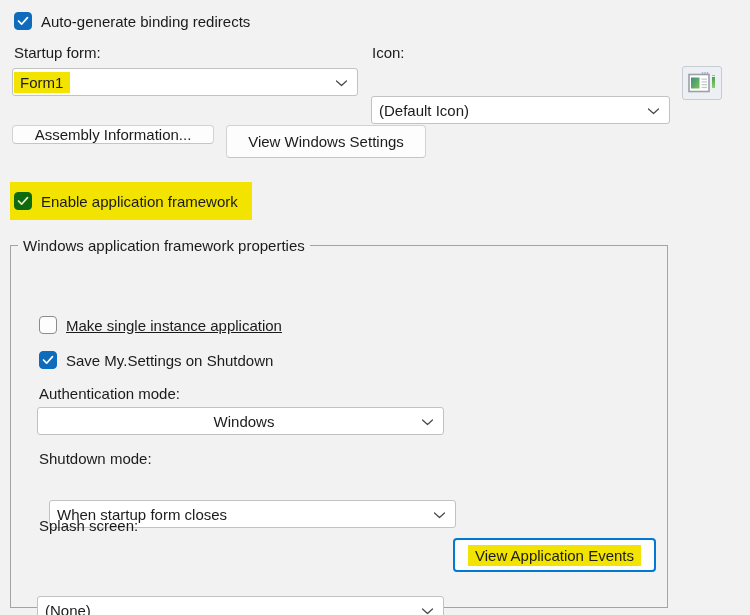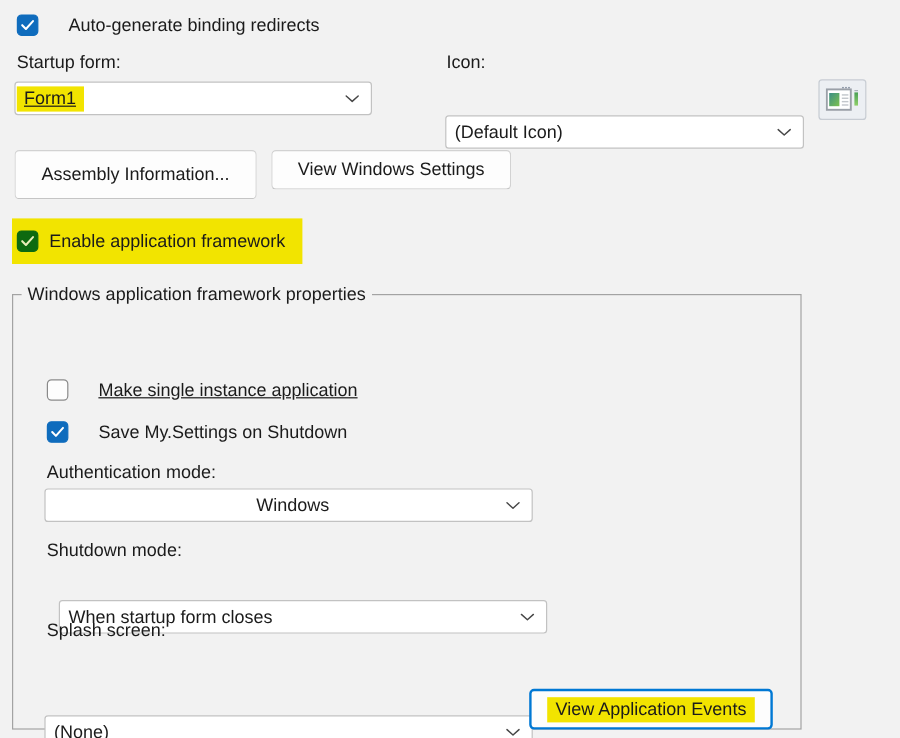--- a/index.html
+++ b/index.html
@@ -8,21 +8,21 @@
     position:relative;
     background:#f2f2f2;
     font-family:"Liberation Sans", sans-serif;
     font-size:15px;
     color:#1b1b1b;
     overflow:hidden;
   }
   .abs { position:absolute; }
 
   
-  .chk-row { display:flex; align-items:center; gap:25px; }
+  .chk-row { display:flex; align-items:center; gap:9px; }
   .chk {
     width:18px; height:18px; border-radius:4px; flex:0 0 18px;
     display:flex; align-items:center; justify-content:center;
   }
   .chk.checked { background:#0f6cbd; border:1px solid #0f6cbd; }
   .chk.unchecked { background:#fdfdfd; border:1px solid #8a8a8a; }
   .chk.checked-green { background:#0e6a10; border:1px solid #0e6a10; }
   .chk svg { display:block; }
 
   
@@ -94,21 +94,21 @@
 <div class="abs chk-row" style="left:14px; top:12px;">
   <span class="chk checked">
     <svg width="12" height="10" viewBox="0 0 12 10">
         <path d="M1.5 5 L4.6 8.2 L10.5 1.6" stroke="#ffffff" stroke-width="1.7" fill="none" stroke-linecap="round" stroke-linejoin="round"></path>
       </svg>
   </span>
   <span class="field-label">Auto-generate binding redirects</span>
 </div>
 
 <div class="abs field-label" style="left:14px; top:44px;">Startup form:</div>
-<div class="abs combo" style="left:12px; top:68px; width:298px;text-decoration:underline;">
+<div class="abs combo" style="left:12px; top:68px; width:346px;">
   <span class="hl-band"></span>
   <span class="value">Form1</span>
   <span class="chevron">
     <svg width="13" height="8" viewBox="0 0 13 8">
         <path d="M1.5 1.5 L6.5 6 L11.5 1.5" stroke="#474747" stroke-width="1.2" fill="none" stroke-linecap="round" stroke-linejoin="round"></path>
       </svg>
   </span>
 </div>
 
 <div class="abs field-label" style="left:372px; top:44px;">Icon:</div>
@@ -139,21 +139,21 @@
     <rect x="3" y="5.5" width="8.5" height="11" fill="url(#gpane)"></rect>
     <rect x="13.5" y="6.5" width="5.5" height="1.2" fill="#c3c7cc"></rect>
     <rect x="13.5" y="9.3" width="5.5" height="1.2" fill="#c3c7cc"></rect>
     <rect x="13.5" y="12.1" width="5.5" height="1.2" fill="#c3c7cc"></rect>
     <rect x="13.5" y="14.9" width="5.5" height="1.2" fill="#c3c7cc"></rect>
     <rect x="24" y="3" width="3" height="1" fill="#aab0b8"></rect>
     <rect x="24" y="5" width="3" height="11" fill="url(#gbar)"></rect>
   </svg>
 </div>
 
-<button class="abs btn" style="left:12px; top:125px; width:202px; height:41px;">Assembly Information...</button>
+<button class="abs btn" style="left:12px; top:125px; width:202px; height:19px;">Assembly Information...</button>
 <button class="abs btn" style="left:226px; top:125px; width:200px; height:33px;">View Windows Settings</button>
 
 <div class="abs hl-row" style="left:10px; top:182px;">
   <span class="chk checked-green">
     <svg width="12" height="10" viewBox="0 0 12 10">
         <path d="M1.5 5 L4.6 8.2 L10.5 1.6" stroke="#e9eeb8" stroke-width="1.7" fill="none" stroke-linecap="round" stroke-linejoin="round"></path>
       </svg>
   </span>
   <span class="field-label">Enable application framework</span>
 </div>
@@ -199,16 +199,16 @@
   <div class="abs field-label" style="left:28px; top:271px;">Splash screen:</div>
   <div class="abs combo" style="left:26px; top:294px; width:407px;">
     <span class="value">(None)</span>
     <span class="chevron">
       <svg width="13" height="8" viewBox="0 0 13 8">
           <path d="M1.5 1.5 L6.5 6 L11.5 1.5" stroke="#474747" stroke-width="1.2" fill="none" stroke-linecap="round" stroke-linejoin="round"></path>
         </svg>
     </span>
   </div>
 
-  <button class="abs btn focus-blue" style="left:430px; top:292px; width:203px; height:34px;margin-top:36px;">
+  <button class="abs btn focus-blue" style="left:442px; top:292px; width:203px; height:34px;">
     <span class="hl-text">View Application Events</span>
   </button>
 </div>
 
 </body></html>

